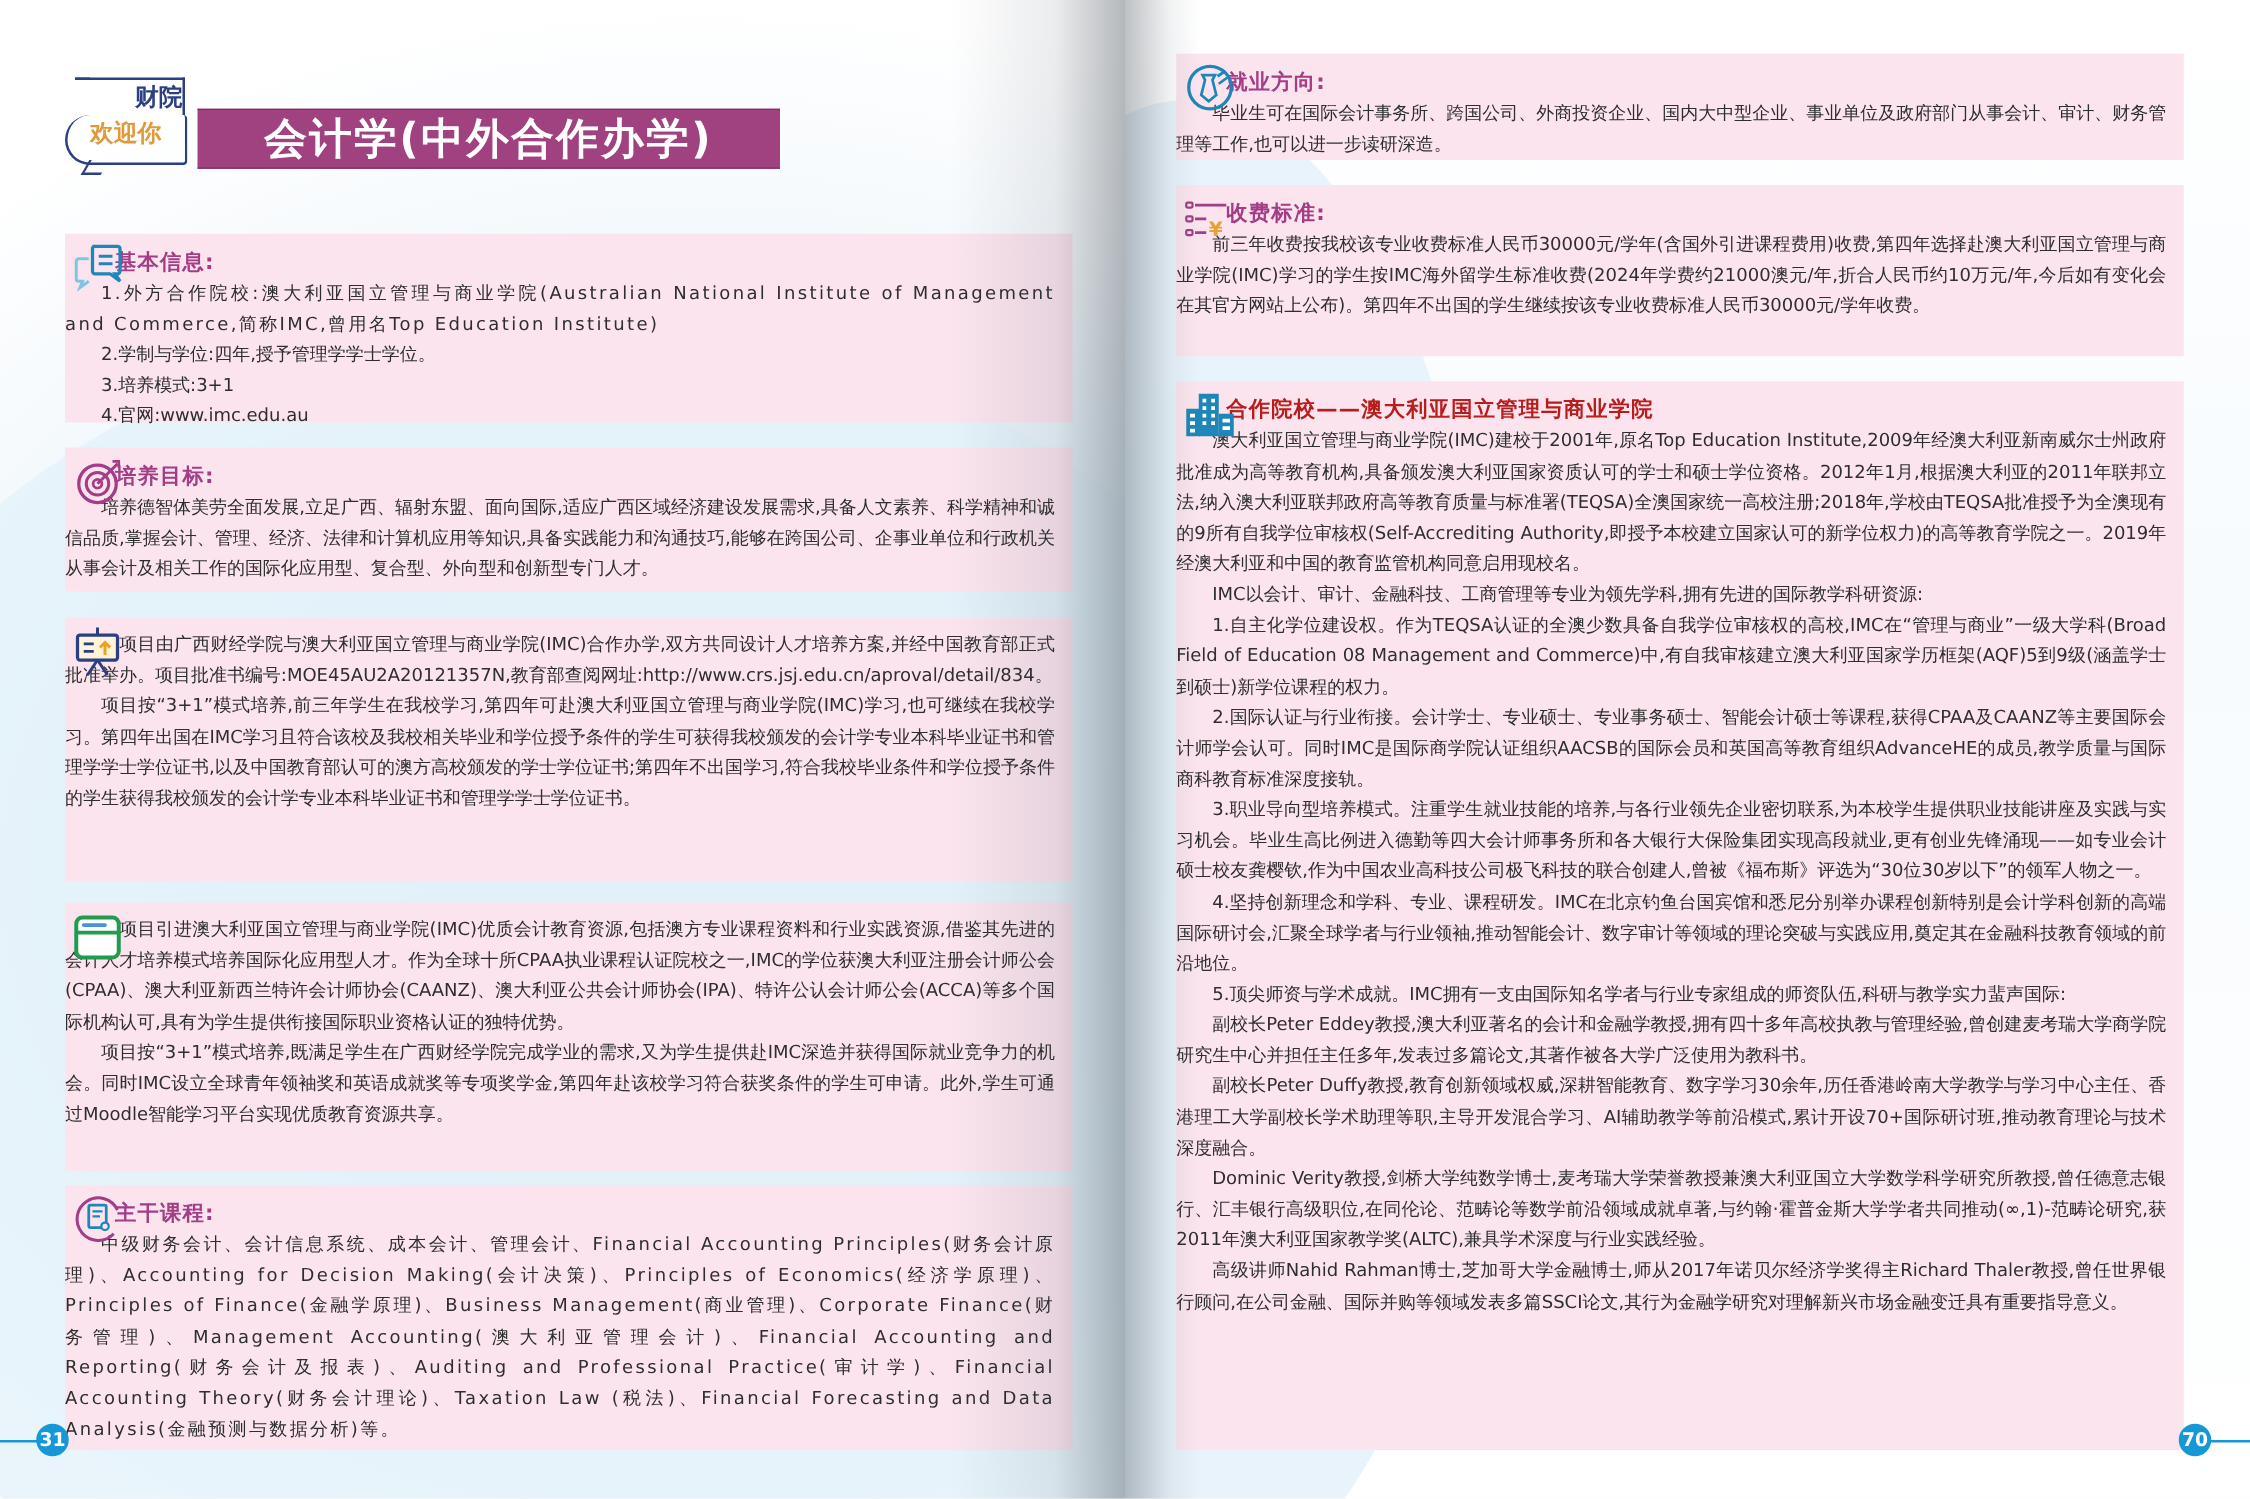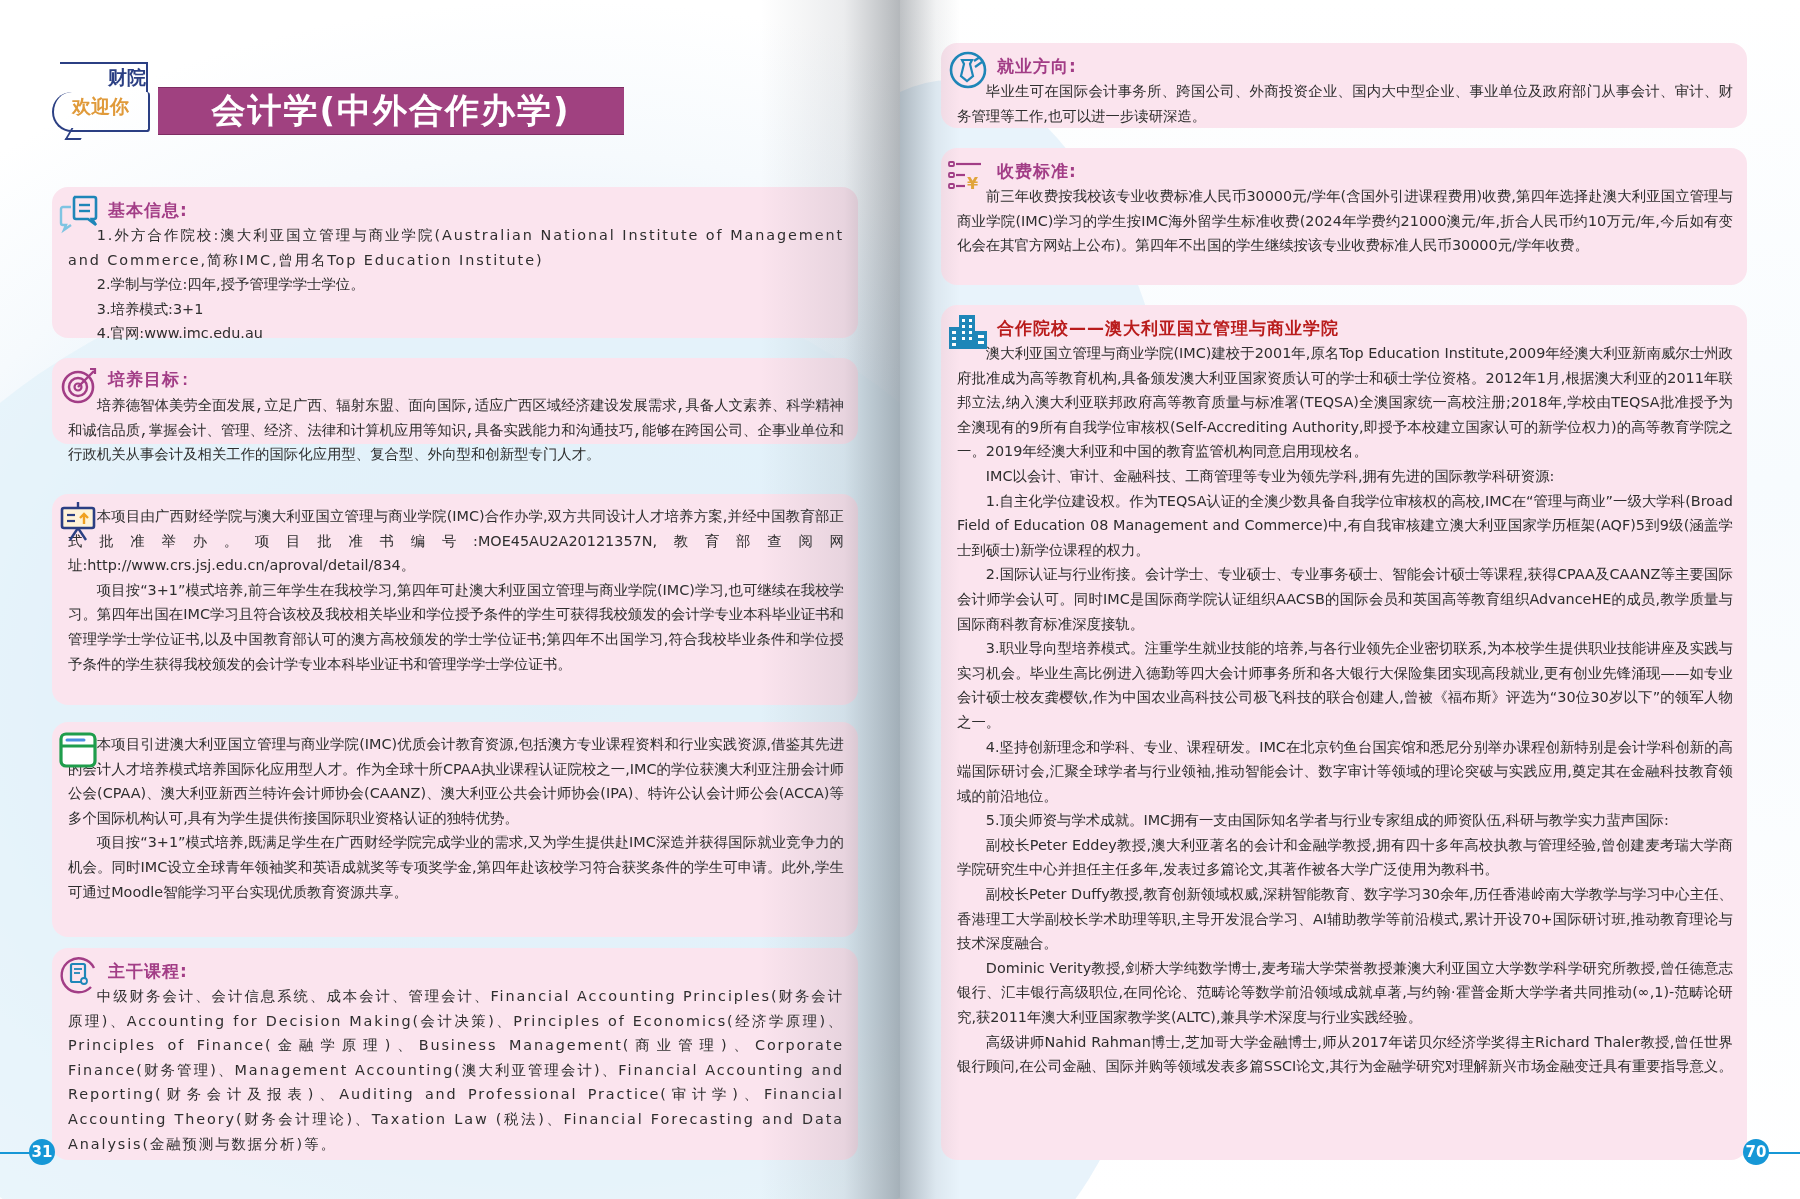--- a/index.html
+++ b/index.html
@@ -70,22 +70,22 @@
   .title-bar {
     position: absolute; left: 158px; top: 87px; width: 466px; height: 48px;
     background: #a04180; border-top: 1px solid #7d2d62; border-bottom: 1px solid #7d2d62;
     color: #ffffff; font-size: 34px; font-weight: bold; letter-spacing: 2px;
     display: flex; align-items: center; justify-content: center; z-index: 2;
   }
 
   
   .card {
     position: absolute; background: #fbe4ee; z-index: 1;
-    padding: 10px 14px 8px 16px;
-    font-size: 14.4px; line-height: 24.6px; color: #2e2e2e; text-align: justify; border-radius: 16px;
+    padding: 10px 14px 8px 0;
+    font-size: 14.4px; line-height: 24.6px; color: #2e2e2e; text-align: justify;
   }
   .card .head { display: flex; align-items: center; height: 26px; margin-left: 40px; }
   .card .head-title { color: #a23d86; font-weight: bold; font-size: 17px; letter-spacing: 1px; }
   .card .icon { position: absolute; left: 6px; top: 6px; width: 42px; height: 42px; }
   .card p { text-indent: 2em; }
   .spaced2 { letter-spacing: 1.9px; }
 
   .page-num {
     position: absolute; width: 26px; height: 26px; border-radius: 50%;
     background: #1697d6; color: #fff; font-size: 15px; font-weight: bold;
@@ -119,21 +119,21 @@
       </svg>
       <div class="head">
         <span class="head-title">基本信息:</span>
       </div>
       <p class="spaced2">1.外方合作院校:澳大利亚国立管理与商业学院(Australian National Institute of Management and Commerce,简称IMC,曾用名Top Education Institute)</p>
       <p>2.学制与学位:四年,授予管理学学士学位。</p>
       <p>3.培养模式:3+1</p>
       <p>4.官网:www.imc.edu.au</p>
     </div>
 
-    <div class="card" style="left:52px; top:358px; width:806px; height:86px;font-family:Liberation Mono, monospace;">
+    <div class="card" style="left:52px; top:358px; width:806px; height:115px;">
       <svg class="icon" viewBox="0 0 42 42">
         <circle cx="20" cy="23" r="15" fill="none" stroke="#a23d86" stroke-width="2.6"></circle>
         <circle cx="20" cy="23" r="9" fill="none" stroke="#a23d86" stroke-width="2.4"></circle>
         <circle cx="20" cy="23" r="3.5" fill="none" stroke="#a23d86" stroke-width="2.2"></circle>
         <line x1="20" y1="23" x2="36" y2="7" stroke="#a23d86" stroke-width="2.4"></line>
         <path d="M32 5 l5 0 l0 5" fill="none" stroke="#a23d86" stroke-width="2.2"></path>
       </svg>
       <div class="head">
         <span class="head-title">培养目标:</span>
       </div>

